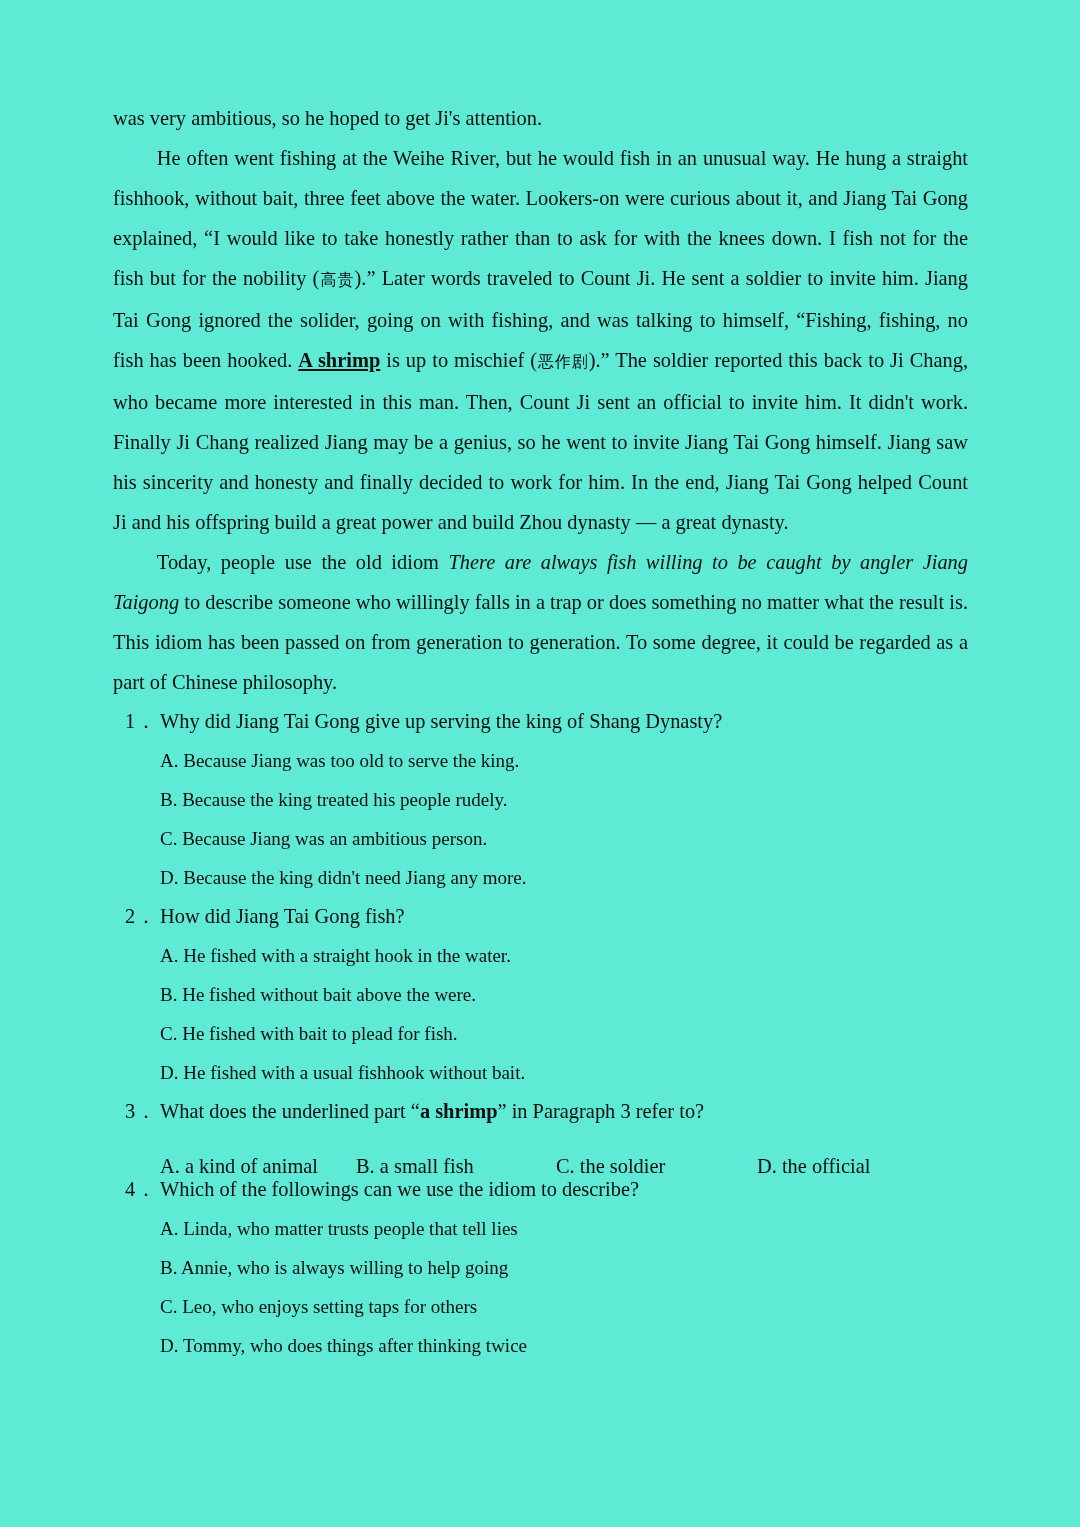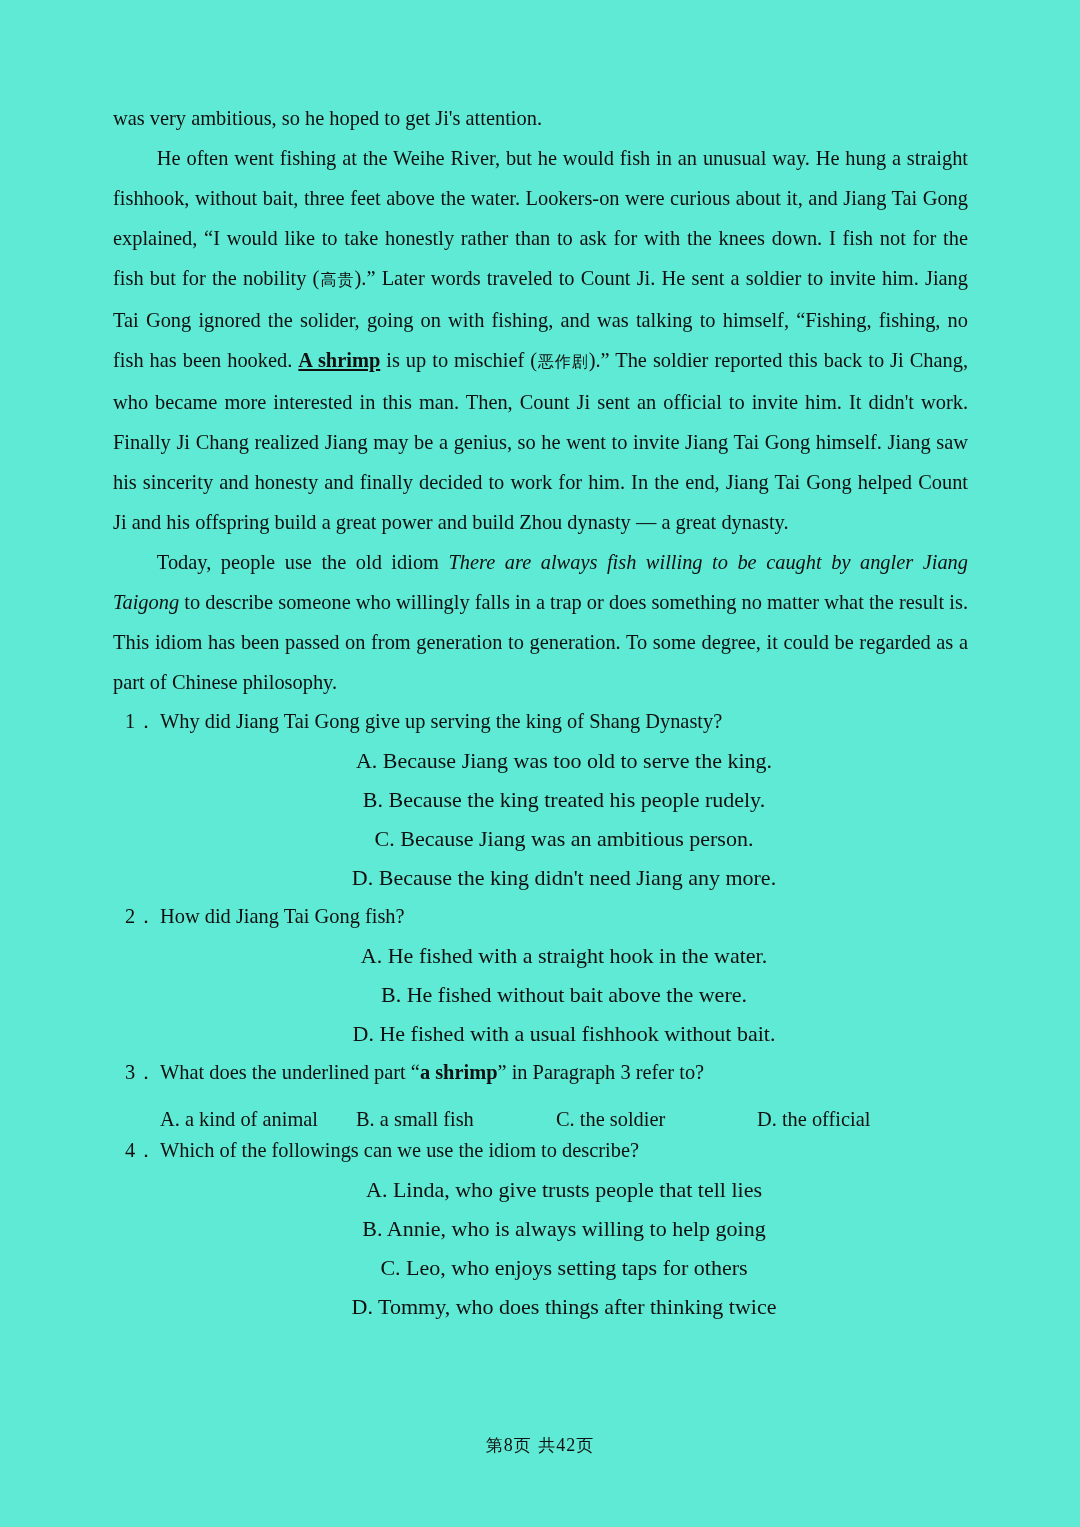--- a/index.html
+++ b/index.html
@@ -78,39 +78,38 @@
     width: 47px;
     padding-left: 12px;
     box-sizing: border-box;
     flex: 0 0 47px;
     letter-spacing: 0.5px;
   }
   .qtext {
     flex: 1 1 auto;
   }
   .opt {
-    font-size: 22px;
+    font-size: 19px;
     line-height: 39px;
     padding-left: 47px;
     margin: 0;
     white-space: nowrap;
-    text-align: center;
   }
   .opt-row {
     font-size: 20.4px;
     line-height: 39px;
     padding-left: 47px;
     margin: 0;
     position: relative;
     height: 39px;
     white-space: nowrap;
   }
   .opt-col {
     position: absolute;
-    top: 8px;
+    top: 16px;
   }
 
   
   .footer {
     position: absolute;
     left: 0;
     top: 1432px;
     width: 1080px;
     text-align: center;
     font-size: 18px;
@@ -149,20 +148,21 @@
         <div class="opt">D. Because the king didn't need Jiang any more.</div>
       </div>
 
       <div class="qblock">
         <div class="qline">
           <span class="qnum">2．</span>
           <span class="qtext">How did Jiang Tai Gong fish?</span>
         </div>
         <div class="opt">A. He fished with a straight hook in the water.</div>
         <div class="opt">B. He fished without bait above the were.</div>
+        <div class="opt">C. He fished with bait to plead for fish.</div>
         <div class="opt">D. He fished with a usual fishhook without bait.</div>
       </div>
 
       <div class="qblock">
         <div class="qline">
           <span class="qnum">3．</span>
           <span class="qtext"><span>What does the underlined part “</span><span style="font-weight:bold">a shrimp</span><span>” in Paragraph 3 refer to?</span></span>
         </div>
         <div class="opt-row">
           <span class="opt-col" style="left:47px">A. a kind of animal</span>
@@ -170,25 +170,22 @@
           <span class="opt-col" style="left:443px">C. the soldier</span>
           <span class="opt-col" style="left:644px">D. the official</span>
         </div>
       </div>
 
       <div class="qblock">
         <div class="qline">
           <span class="qnum">4．</span>
           <span class="qtext">Which of the followings can we use the idiom to describe?</span>
         </div>
-        <div class="opt">A. Linda, who give trusts people that tell lies</div>
+        <div class="opt">A. Linda, who matter trusts people that tell lies</div>
         <div class="opt">B. Annie, who is always willing to help going</div>
         <div class="opt">C. Leo, who enjoys setting taps for others</div>
         <div class="opt">D. Tommy, who does things after thinking twice</div>
       </div>
 
     </div>
   </div>
 
-  <div class="footer">
-    <span class="cnf">第</span><span>8</span><span class="cnf">页  共</span><span>42</span><span class="cnf">页</span>
-  </div>
 </div>
 
 </body></html>

